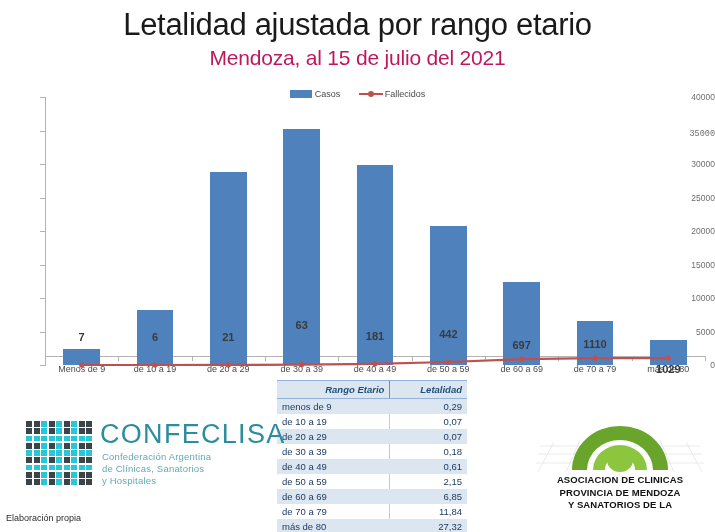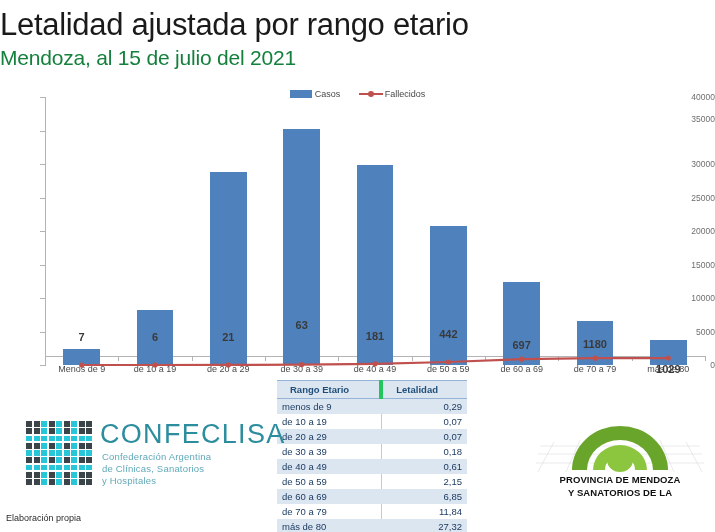--- a/index.html
+++ b/index.html
@@ -13,33 +13,33 @@
     position: relative;
     overflow: hidden;
     font-family: "Liberation Sans", sans-serif;
     color: #3a3a3a;
   }
 
   
   #title-block {
     position: absolute;
     top: 8px; left: 0; width: 715px;
-    text-align: left;
+    text-align: center;
   }
   #chart-title {
     font-size: 31px;
     font-weight: 400;
     color: #1a1a1a;
     line-height: 1.12;
     letter-spacing: -0.3px;
   }
   #chart-subtitle {
     font-size: 21px;
     font-weight: 400;
-    color: #15803d;
+    color: #be185d;
     line-height: 1.2;
     margin-top: 2px;
     letter-spacing: -0.2px;
   }
 
   
   #chart {
     position: absolute;
     left: 0; top: 88px;
     width: 715px; height: 292px;
@@ -166,27 +166,28 @@
     left: 277px; top: 380px;
     width: 190px;
     border-collapse: collapse;
     font-size: 9.5px;
   }
   #data-table th {
     background: #dce6f1;
     color: #1f4e79;
     font-weight: bold;
     font-size: 9.5px;
-    padding: 3px 13px;
+    padding: 3px 5px;
     border-top: 1.2px solid #95b3d7;
     border-bottom: 1.2px solid #95b3d7;
-    text-align: left;
+    text-align: right;
+    font-style: italic;
   }
   #data-table th.col-range { width: 118px; }
-  #data-table th.col-value { width: 72px; border-left: 4px solid #22c55e; }
+  #data-table th.col-value { width: 72px; border-left: 1px solid #22c55e; }
   #data-table td {
     padding: 2px 5px;
     color: #17375e;
     font-size: 9.5px;
   }
   #data-table td.range { text-align: left; }
   #data-table td.value { text-align: right; }
   #data-table tbody tr:nth-child(odd) td { background: #dce6f1; }
   #data-table tbody tr:nth-child(even) td { background: #ffffff; }
   #data-table tbody tr:nth-child(even) td.range { border-right: 1px solid #b8cce4; }
@@ -281,21 +282,21 @@
       <div class="y-label" style="top: 210px;">10000</div>
       <div class="y-tick" style="top: 176.5px;"></div>
       <div class="y-label" style="top: 176.5px;">15000</div>
       <div class="y-tick" style="top: 143px;"></div>
       <div class="y-label" style="top: 143px;">20000</div>
       <div class="y-tick" style="top: 109.5px;"></div>
       <div class="y-label" style="top: 109.5px;">25000</div>
       <div class="y-tick" style="top: 76px;"></div>
       <div class="y-label" style="top: 76px;">30000</div>
       <div class="y-tick" style="top: 42.5px;"></div>
-      <div class="y-label" style="top: 31px;">35000</div>
+      <div class="y-label" style="top: 46px; font-family: Liberation Mono, monospace;">35000</div>
       <div class="y-tick" style="top: 9px;"></div>
       <div class="y-label" style="top: 9px;">40000</div>
     </div>
   <div id="x-axis-labels">
       <div class="x-tick" style="left: 45px;"></div>
       <div class="x-tick" style="left: 118.333px;"></div>
       <div class="x-tick" style="left: 191.667px;"></div>
       <div class="x-tick" style="left: 265px;"></div>
       <div class="x-tick" style="left: 338.333px;"></div>
       <div class="x-tick" style="left: 411.667px;"></div>
@@ -342,21 +343,21 @@
   </svg>
 
   <div id="point-labels">
       <div class="pt-label" style="left: 81.6667px; top: 254.953px;">7</div>
       <div class="pt-label" style="left: 155px; top: 254.96px;">6</div>
       <div class="pt-label" style="left: 228.333px; top: 254.859px;">21</div>
       <div class="pt-label" style="left: 301.667px; top: 243px;">63</div>
       <div class="pt-label" style="left: 375px; top: 253.787px;">181</div>
       <div class="pt-label" style="left: 448.333px; top: 252.039px;">442</div>
       <div class="pt-label" style="left: 521.667px; top: 263.225px;">697</div>
-      <div class="pt-label" style="left: 595px; top: 262.233px;">1180</div>
+      <div class="pt-label" style="left: 595px; top: 262.233px;">1110</div>
       <div class="pt-label" style="left: 668.333px; top: 262.106px; margin-top: 25px;">1029</div>
     </div>
 </div>
 
 <table id="data-table">
   <thead>
     <tr>
       <th class="col-range">Rango Etario</th>
       <th class="col-value">Letalidad</th>
     </tr>
@@ -504,16 +505,17 @@
       <line x1="18" y1="26" x2="2" y2="56"></line>
       <line x1="44" y1="24" x2="30" y2="56"></line>
       <line x1="124" y1="24" x2="138" y2="56"></line>
       <line x1="150" y1="26" x2="166" y2="56"></line>
     </g>
     <path d="M36 54 A48 44 0 0 1 132 54 L117 54 A33 30 0 0 0 51 54 Z" fill="#6aa52b"></path>
     <path d="M57 54 A27 25 0 0 1 111 54 L99 54 A15 14 0 0 0 69 54 Z" fill="#8cc63f"></path>
     <ellipse cx="84" cy="44" rx="13" ry="12" fill="#8cc63f"></ellipse>
   </svg>
   <div id="mendoza-text">
+    <div>ASOCIACION DE CLINICAS</div>
     <div>PROVINCIA DE MENDOZA</div>
     <div>Y SANATORIOS DE LA</div>
   </div>
 </div>
 
 </body></html>

